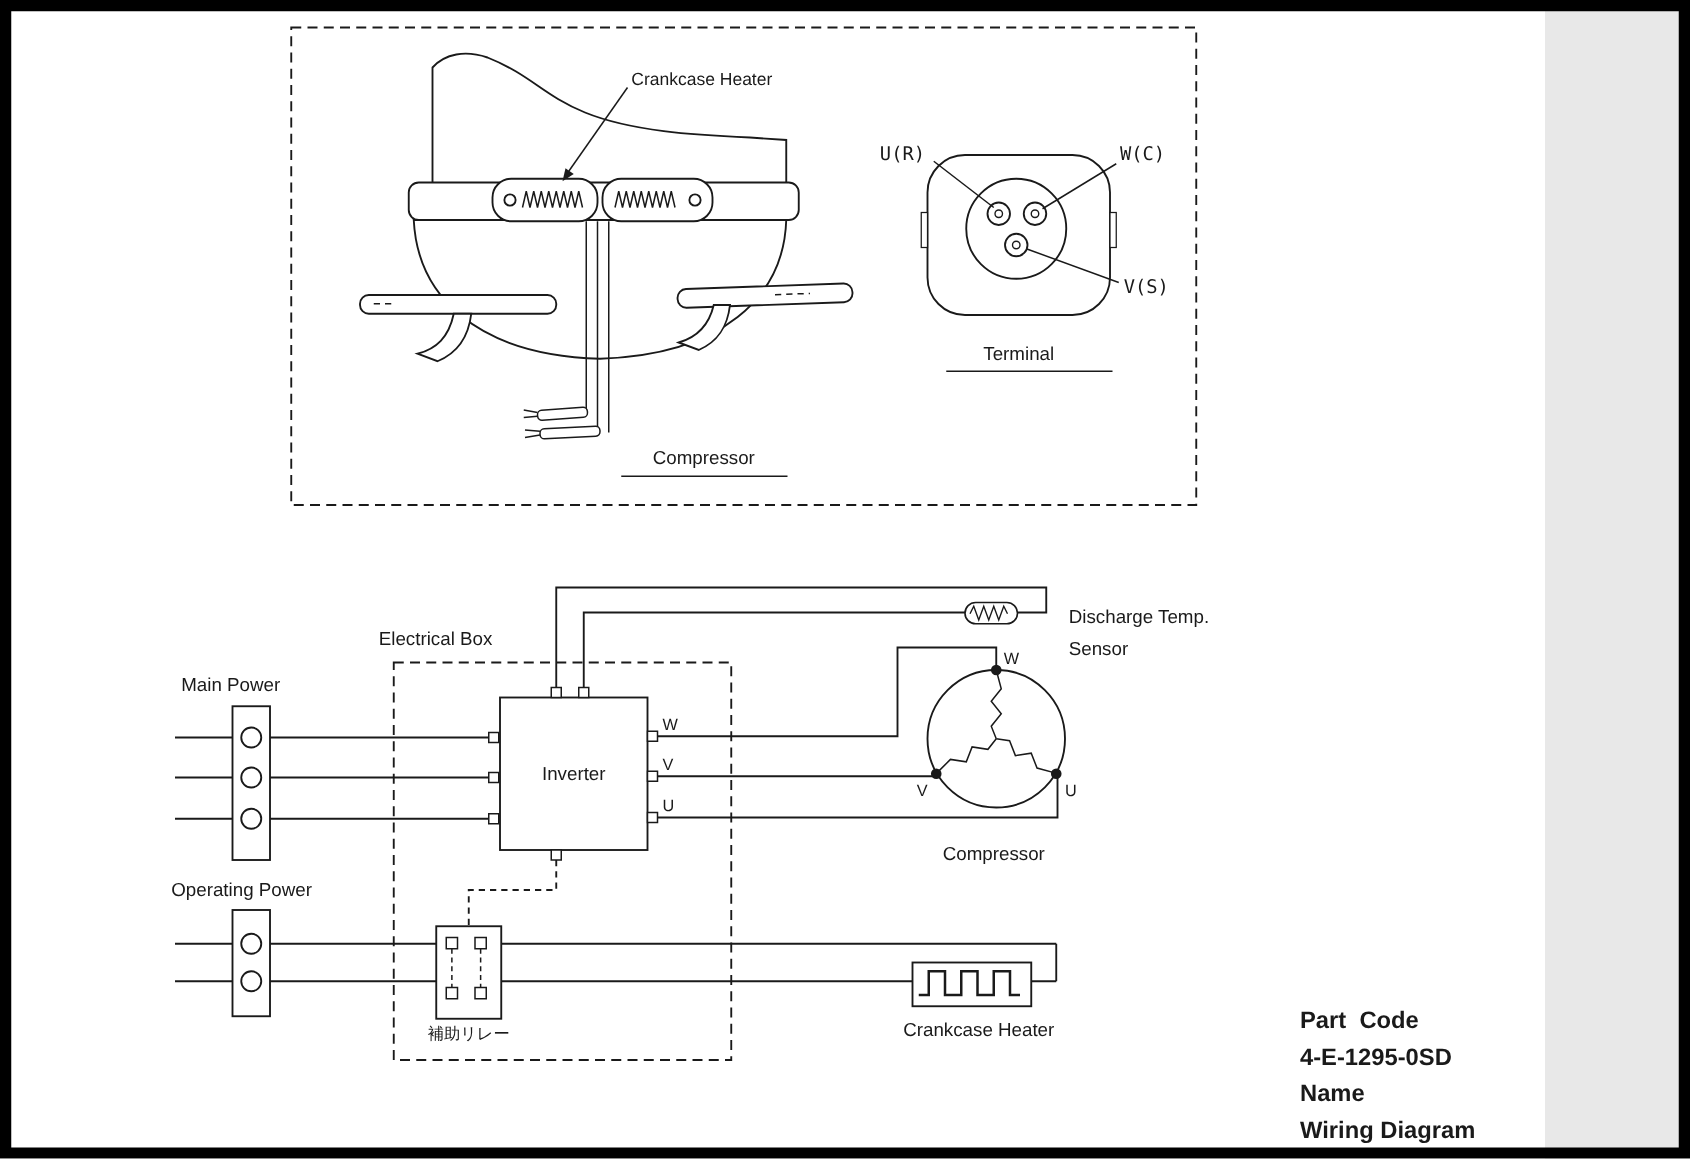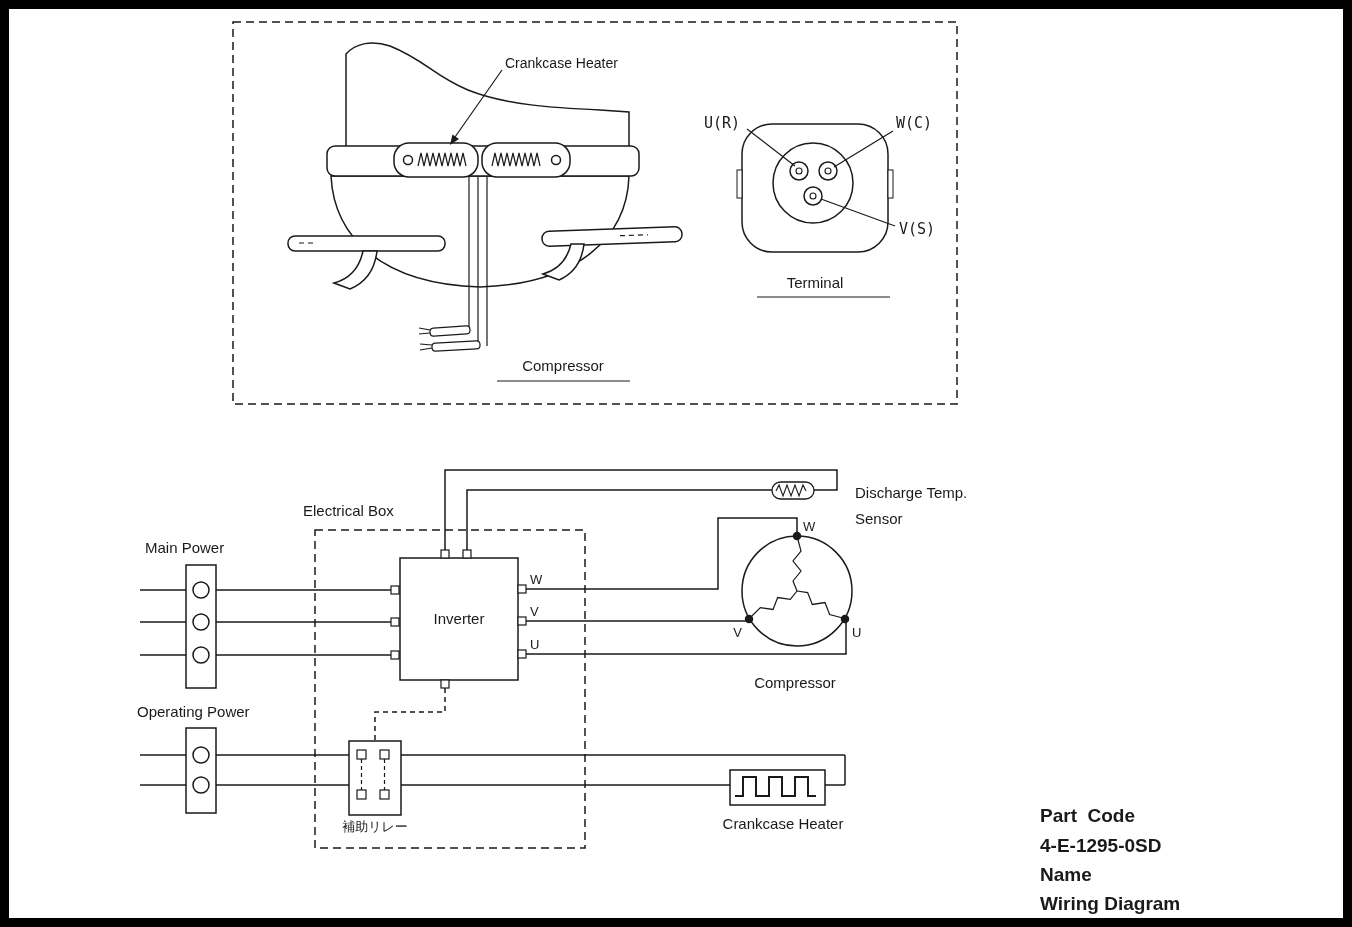--- a/index.html
+++ b/index.html
@@ -1,18 +1,18 @@
 <!DOCTYPE html>
 <html><head>
 <meta charset="utf-8">
 <style>
   html, body { margin: 0; padding: 0; background: #e8e8e8; }
   .page {
     position: relative;
-    width: 1352px;
+    width: 1236px;
     height: 927px;
     background: #ffffff;
     font-family: "Liberation Sans", sans-serif;
   }
   svg { display: block; }
   svg text {
     font-family: "Liberation Sans", sans-serif;
     fill: #1a1a1a;
     white-space: pre;
   }

